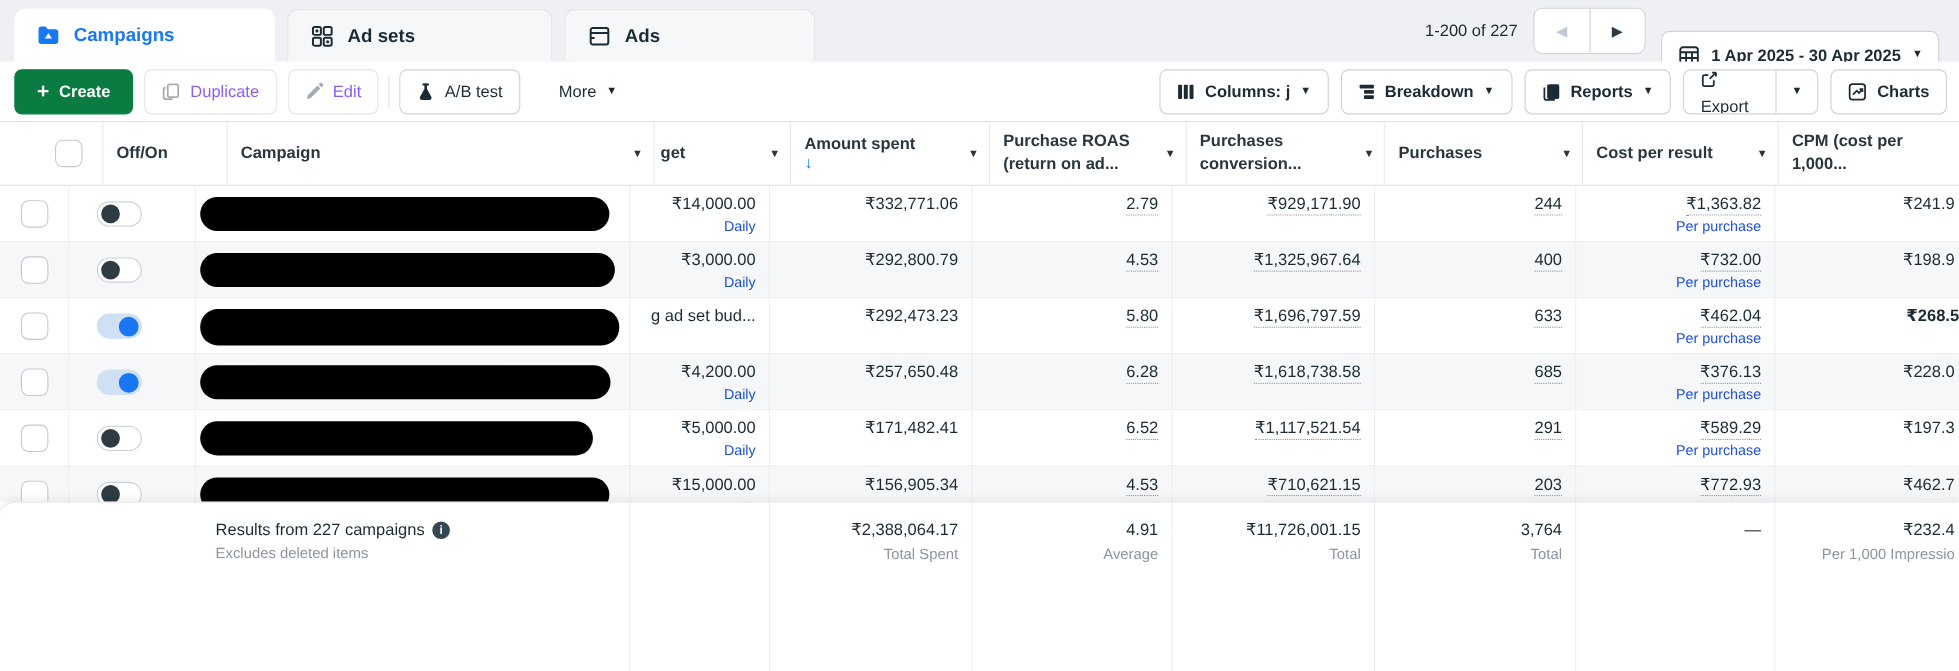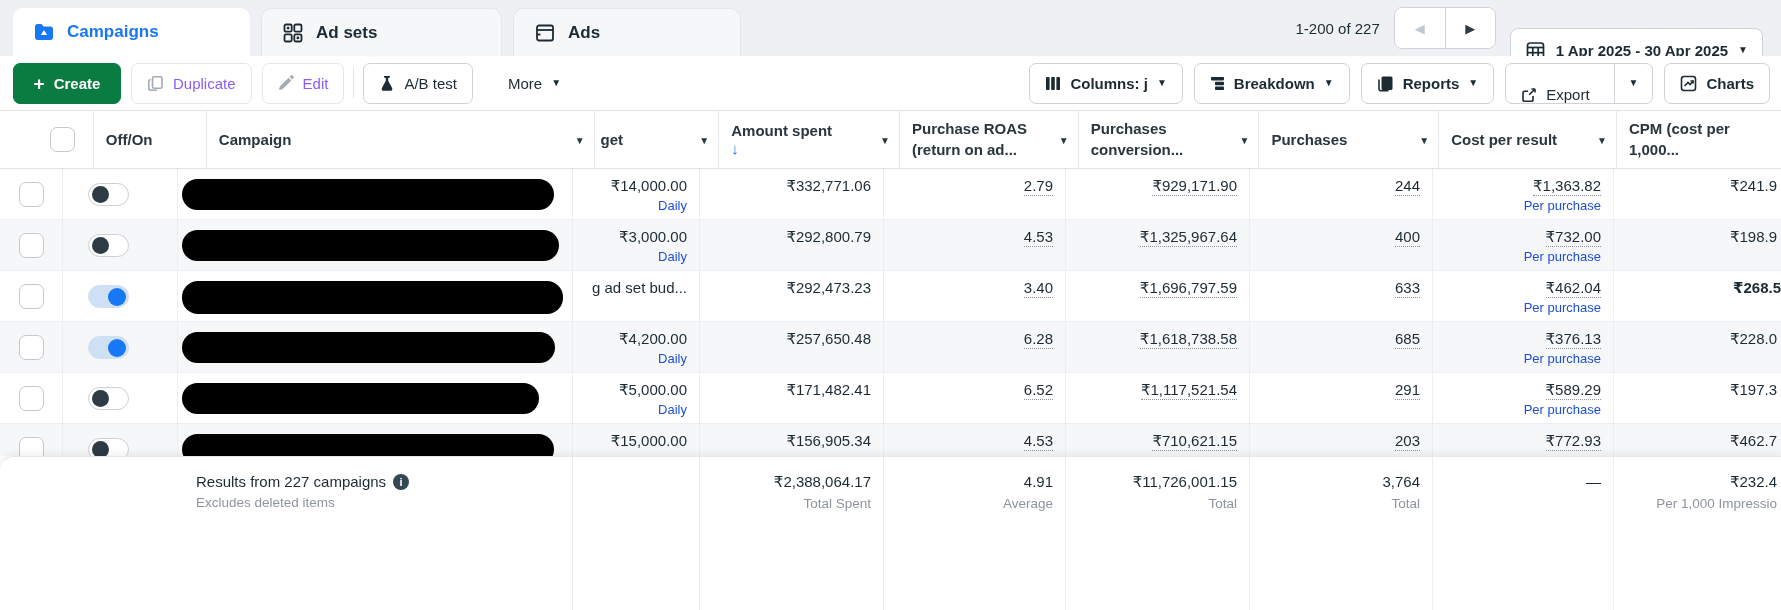--- a/index.html
+++ b/index.html
@@ -35,21 +35,21 @@
     background:#fff; border:1px solid #ced2d9; color:#1c2b33; padding:0 15px; cursor:pointer; font-weight:400; }
   .btn .blabel { font-size:15px; }
   .btn-create { background:#0a7c42; border-color:#0a7c42; color:#fff; font-weight:700; width:108px; justify-content:center; }
   .btn-disabled { color:#8b5cf6; border-color:#e4e6ea; cursor:default; }
   .btn-flat { border:none; font-weight:400; }
   .tb-gap { width:10px; }
   .tb-divider { width:1px; height:30px; background:#dfe2e6; margin:0 9px; }
   .toolbar-right { position:absolute; right:11px; display:flex; align-items:center; gap:11px; }
   .caret { font-size:10px; color:#1c2b33; line-height:1; }
   .btn-split { display:flex; padding:0; overflow:hidden; }
-  .btn-split .main { display:flex; align-items:flex-end; gap:9px; padding:0 15px; height:100%; }
+  .btn-split .main { display:flex; align-items:flex-start; gap:9px; padding:0 15px; height:100%;flex-direction:column; }
   .btn-split .drop { display:flex; align-items:center; padding:0 14px; border-left:1px solid #ced2d9; height:100%; }
 
   
   .table { position:relative; background:#fff; border-top:1px solid #dfe2e6; height:500px; }
   .cellw-check{width:63px;} .cellw-toggle{width:115px;} .cellw-camp{width:395px;}
   .cellw-budget{width:127px;} .cellw-spent{width:184px;} .cellw-roas{width:182px;}
   .cellw-conv{width:184px;} .cellw-purch{width:183px;} .cellw-cpr{width:181px;} .cellw-cpm{width:167px;}
 
   .thead { display:flex; height:58px; border-bottom:1px solid #dfe2e6; background:#fff;padding-left:32px; }
   .hcell { position:relative; display:flex; align-items:center; padding-left:12px;
@@ -396,21 +396,21 @@
             <span class="redact"></span>
           </div>
         <div class="cell num cb cellw-budget" style="padding-left:4px;text-align:right;">
             <div class="val">g ad set bud...</div>
             <div class="sub"></div>
           </div>
         <div class="cell num cellw-spent">
             <div class="val">₹292,473.23</div>
           </div>
         <div class="cell num cellw-roas">
-            <div class="val"><span class="dot">3.40</span></div>
+            <div class="val"><span class="dot">5.80</span></div>
           </div>
         <div class="cell num cellw-conv">
             <div class="val"><span class="dot">₹1,696,797.59</span></div>
           </div>
         <div class="cell num cellw-purch">
             <div class="val"><span class="dot">633</span></div>
           </div>
         <div class="cell num cellw-cpr">
             <div class="val"><span class="dot">₹462.04</span></div>
             <div class="sub">Per purchase</div>

